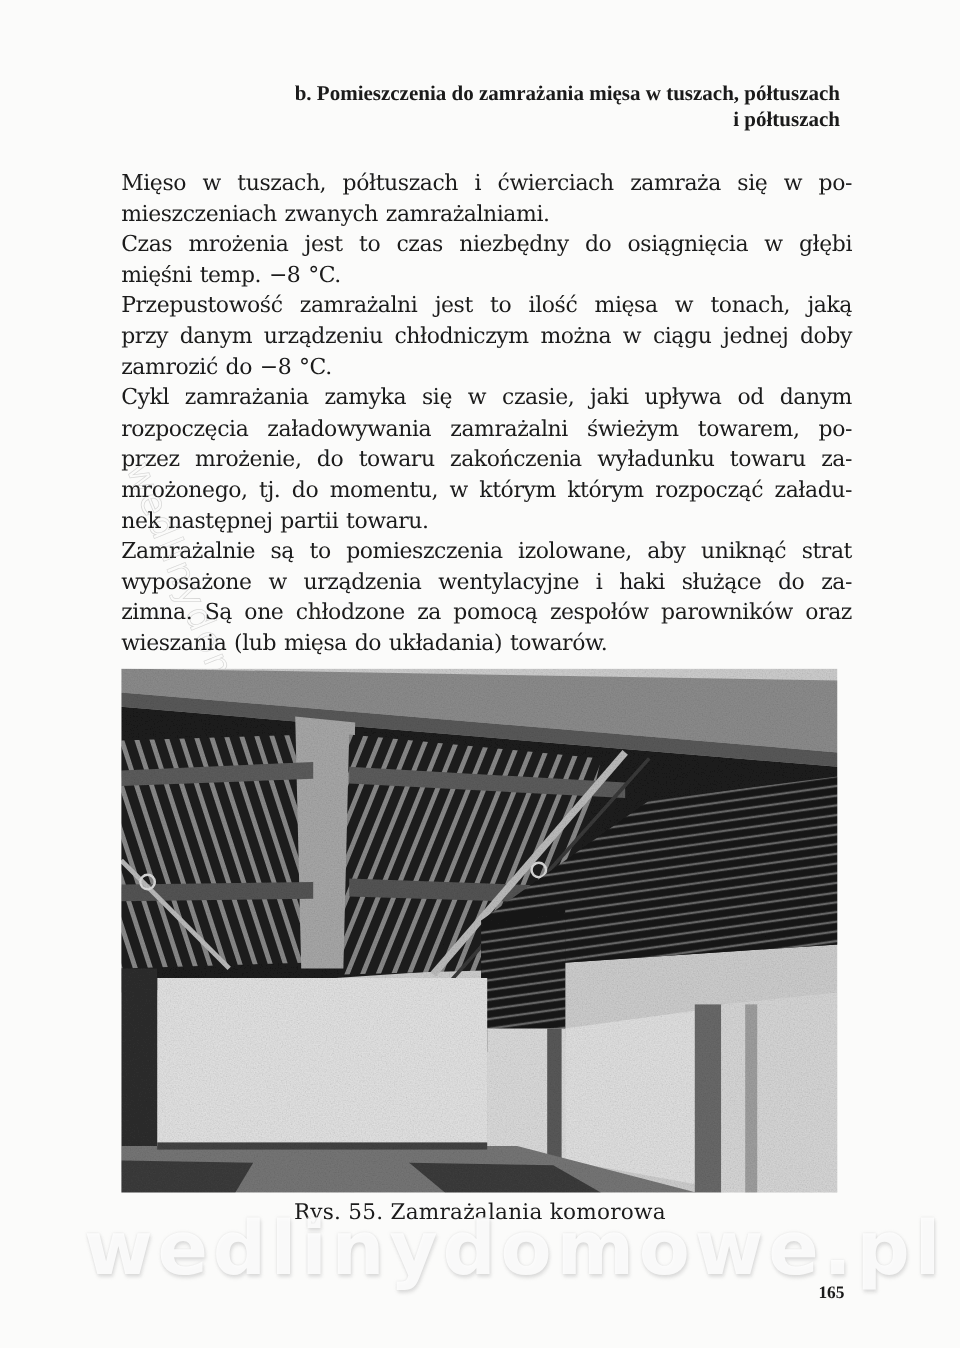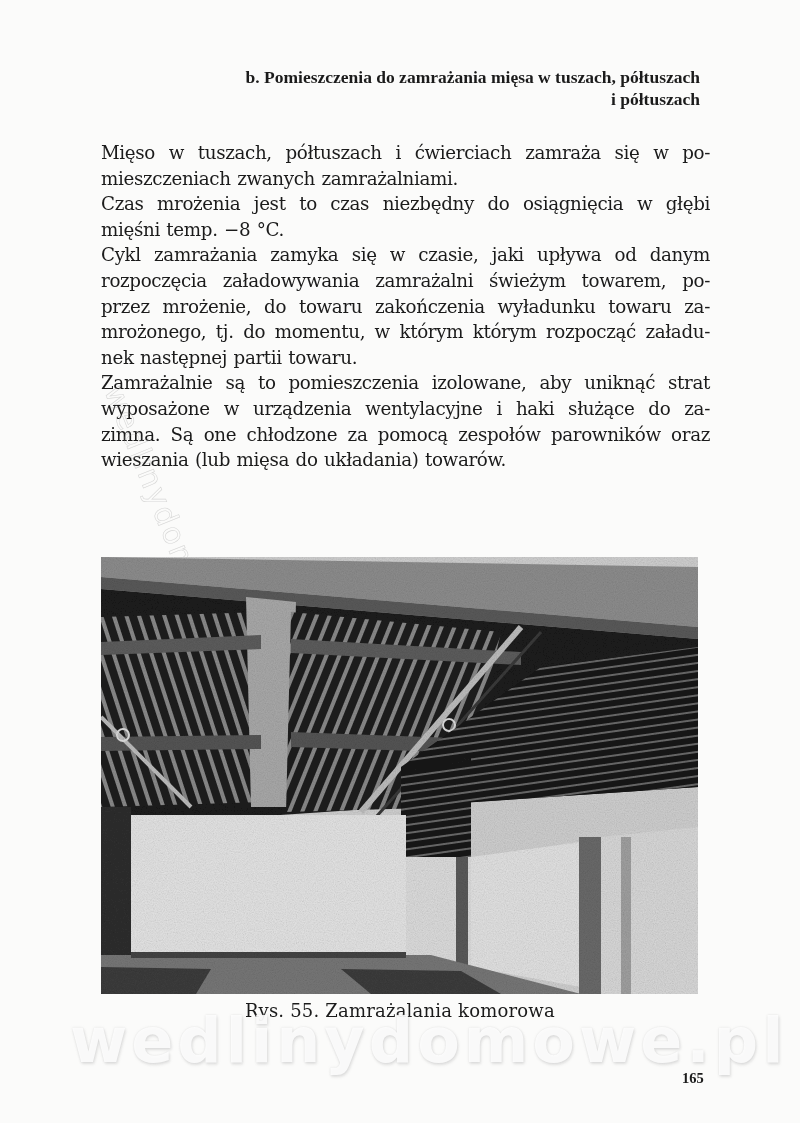--- a/index.html
+++ b/index.html
@@ -63,20 +63,25 @@
 </div>
 
 <div class="body-text">
   <p class="para">
     <span class="line" style="padding-left:0">Mięso w tuszach, półtuszach i ćwierciach zamraża się w po-</span>
     <span class="line last">mieszczeniach zwanych zamrażalniami.</span>
   </p>
   <p class="para">
     <span class="line">Czas mrożenia jest to czas niezbędny do osiągnięcia w głębi</span>
     <span class="line last">mięśni temp. −8 °C.</span>
+  </p>
+  <p class="para">
+    <span class="line">Przepustowość zamrażalni jest to ilość mięsa w tonach, jaką</span>
+    <span class="line">przy danym urządzeniu chłodniczym można w ciągu jednej doby</span>
+    <span class="line last">zamrozić do −8 °C.</span>
   </p>
   <p class="para">
     <span class="line">Cykl zamrażania zamyka się w czasie, jaki upływa od danym</span>
     <span class="line">rozpoczęcia załadowywania zamrażalni świeżym towarem, po-</span>
     <span class="line">przez mrożenie, do towaru zakończenia wyładunku towaru za-</span>
     <span class="line">mrożonego, tj. do momentu, w którym którym rozpocząć załadu-</span>
     <span class="line last">nek następnej partii towaru.</span>
   </p>
   <p class="para">
     <span class="line">Zamrażalnie są to pomieszczenia izolowane, aby uniknąć strat</span>

